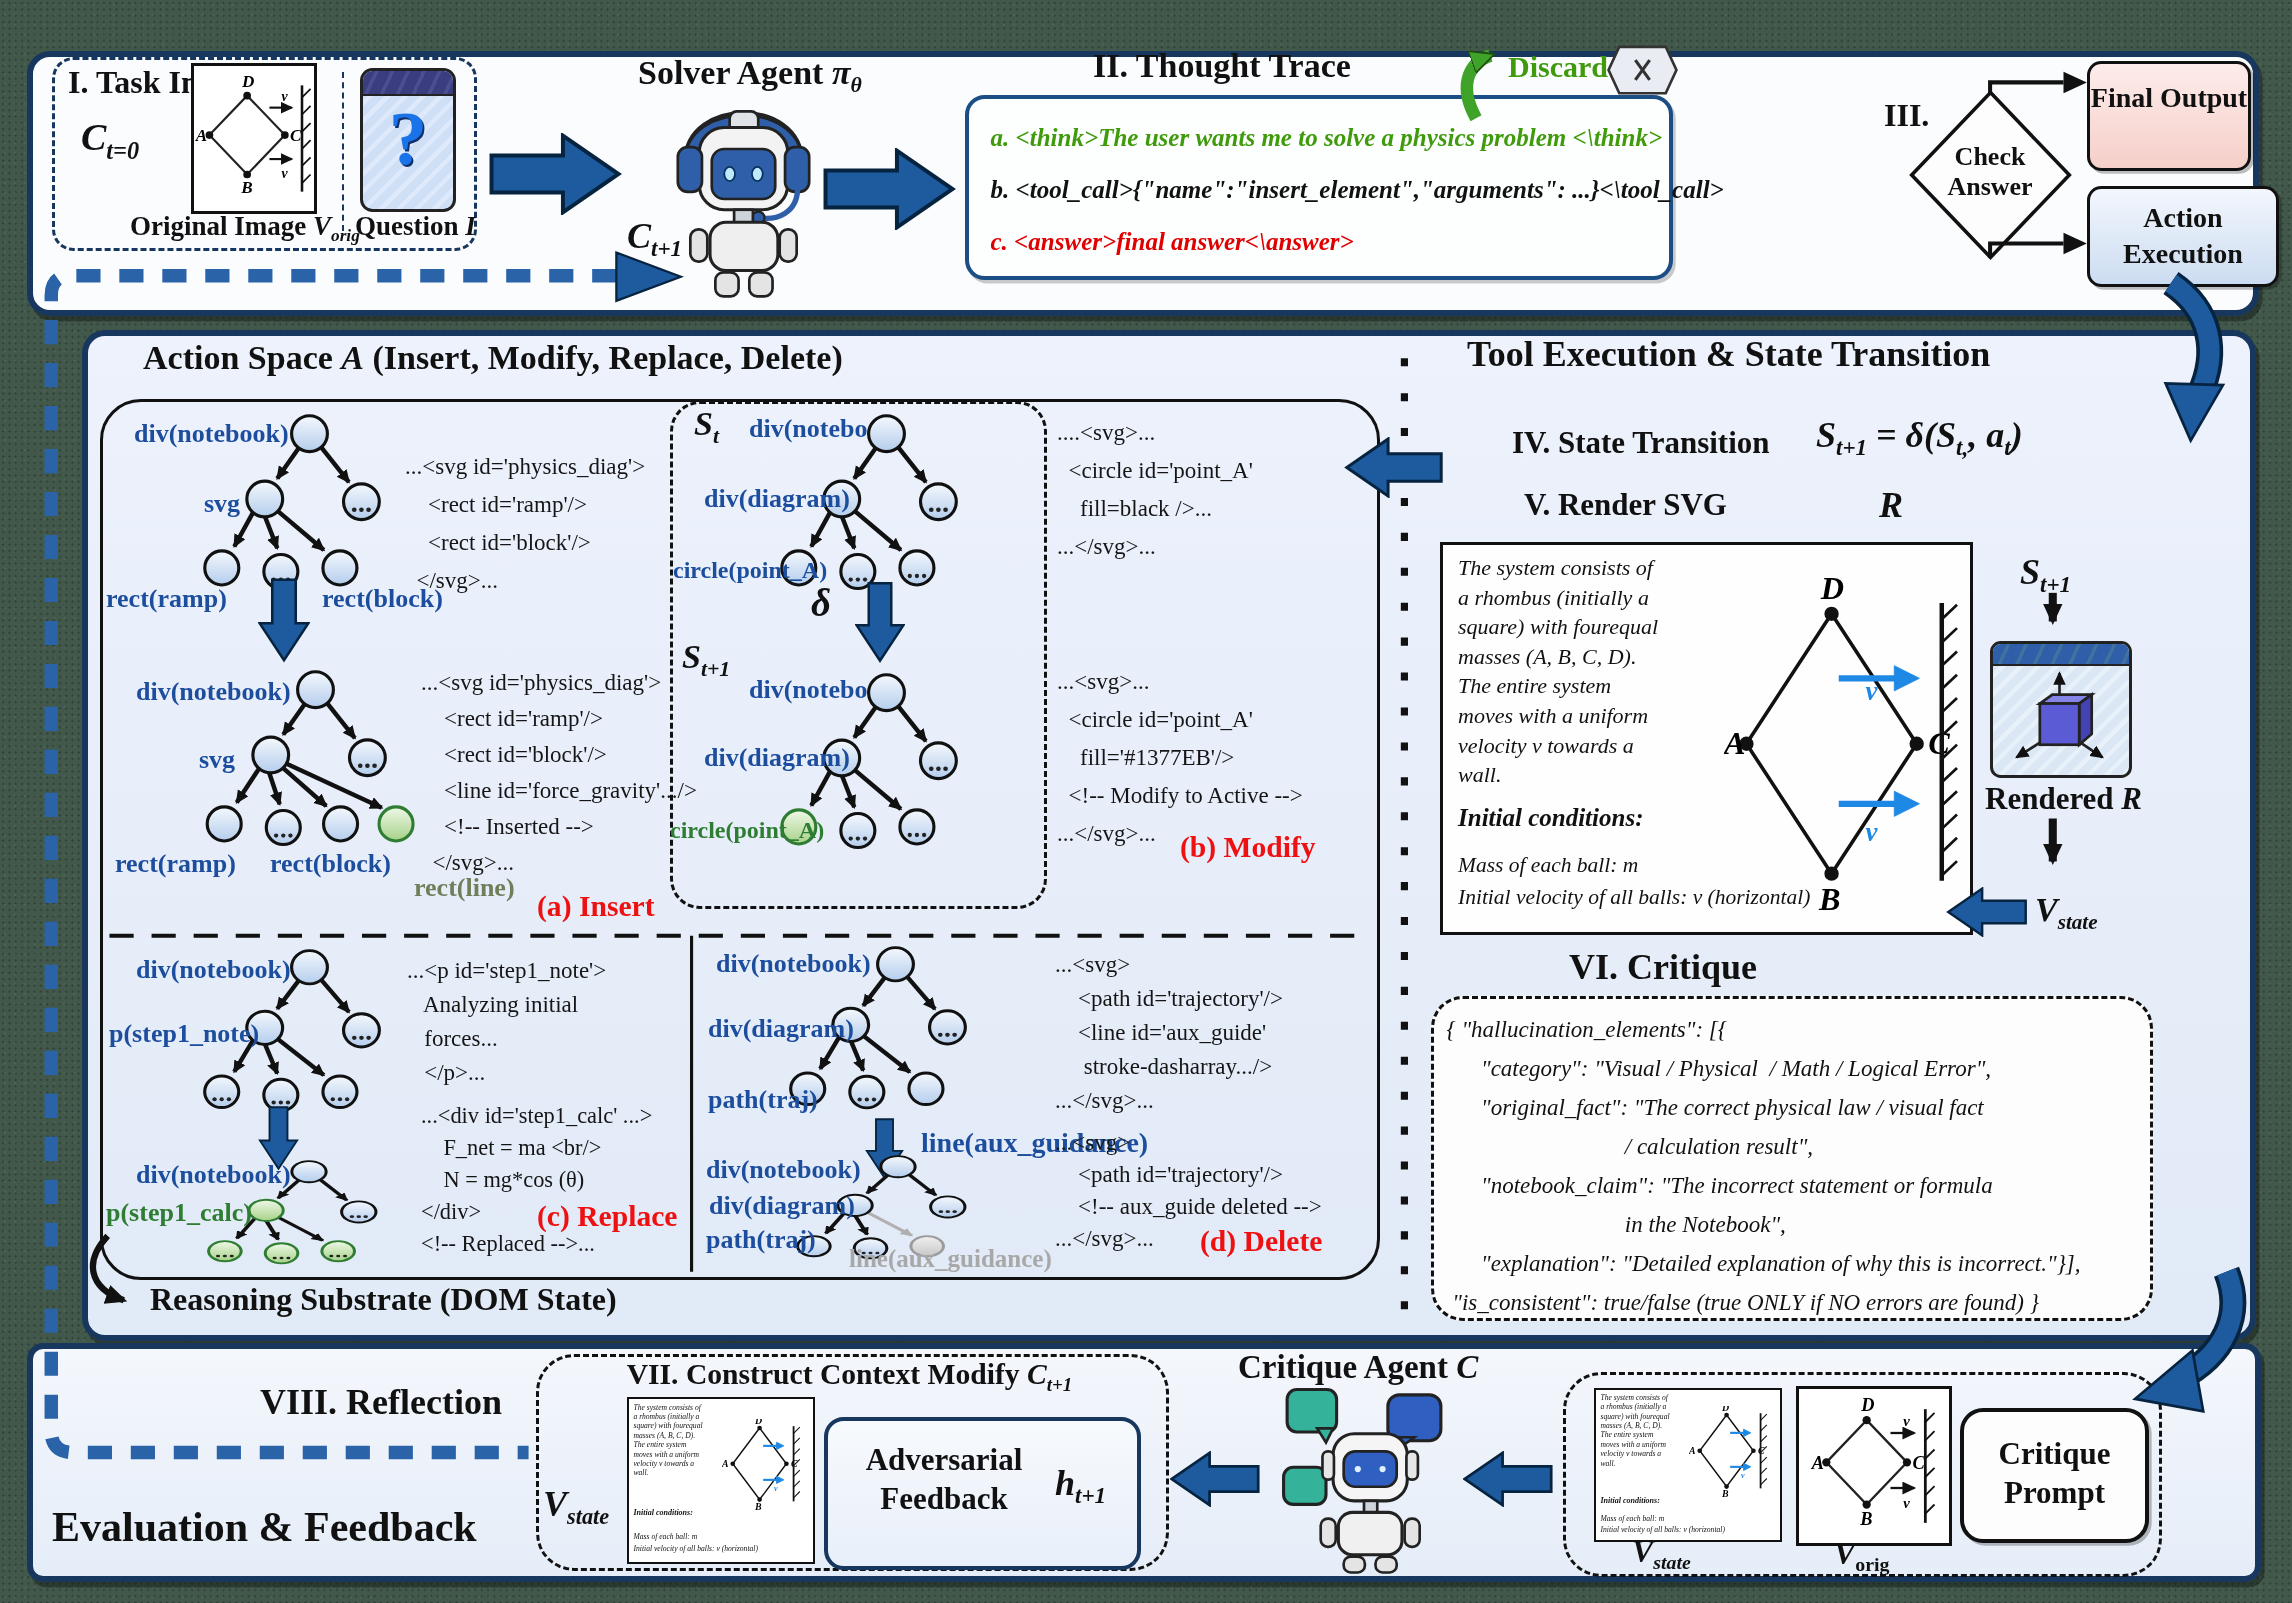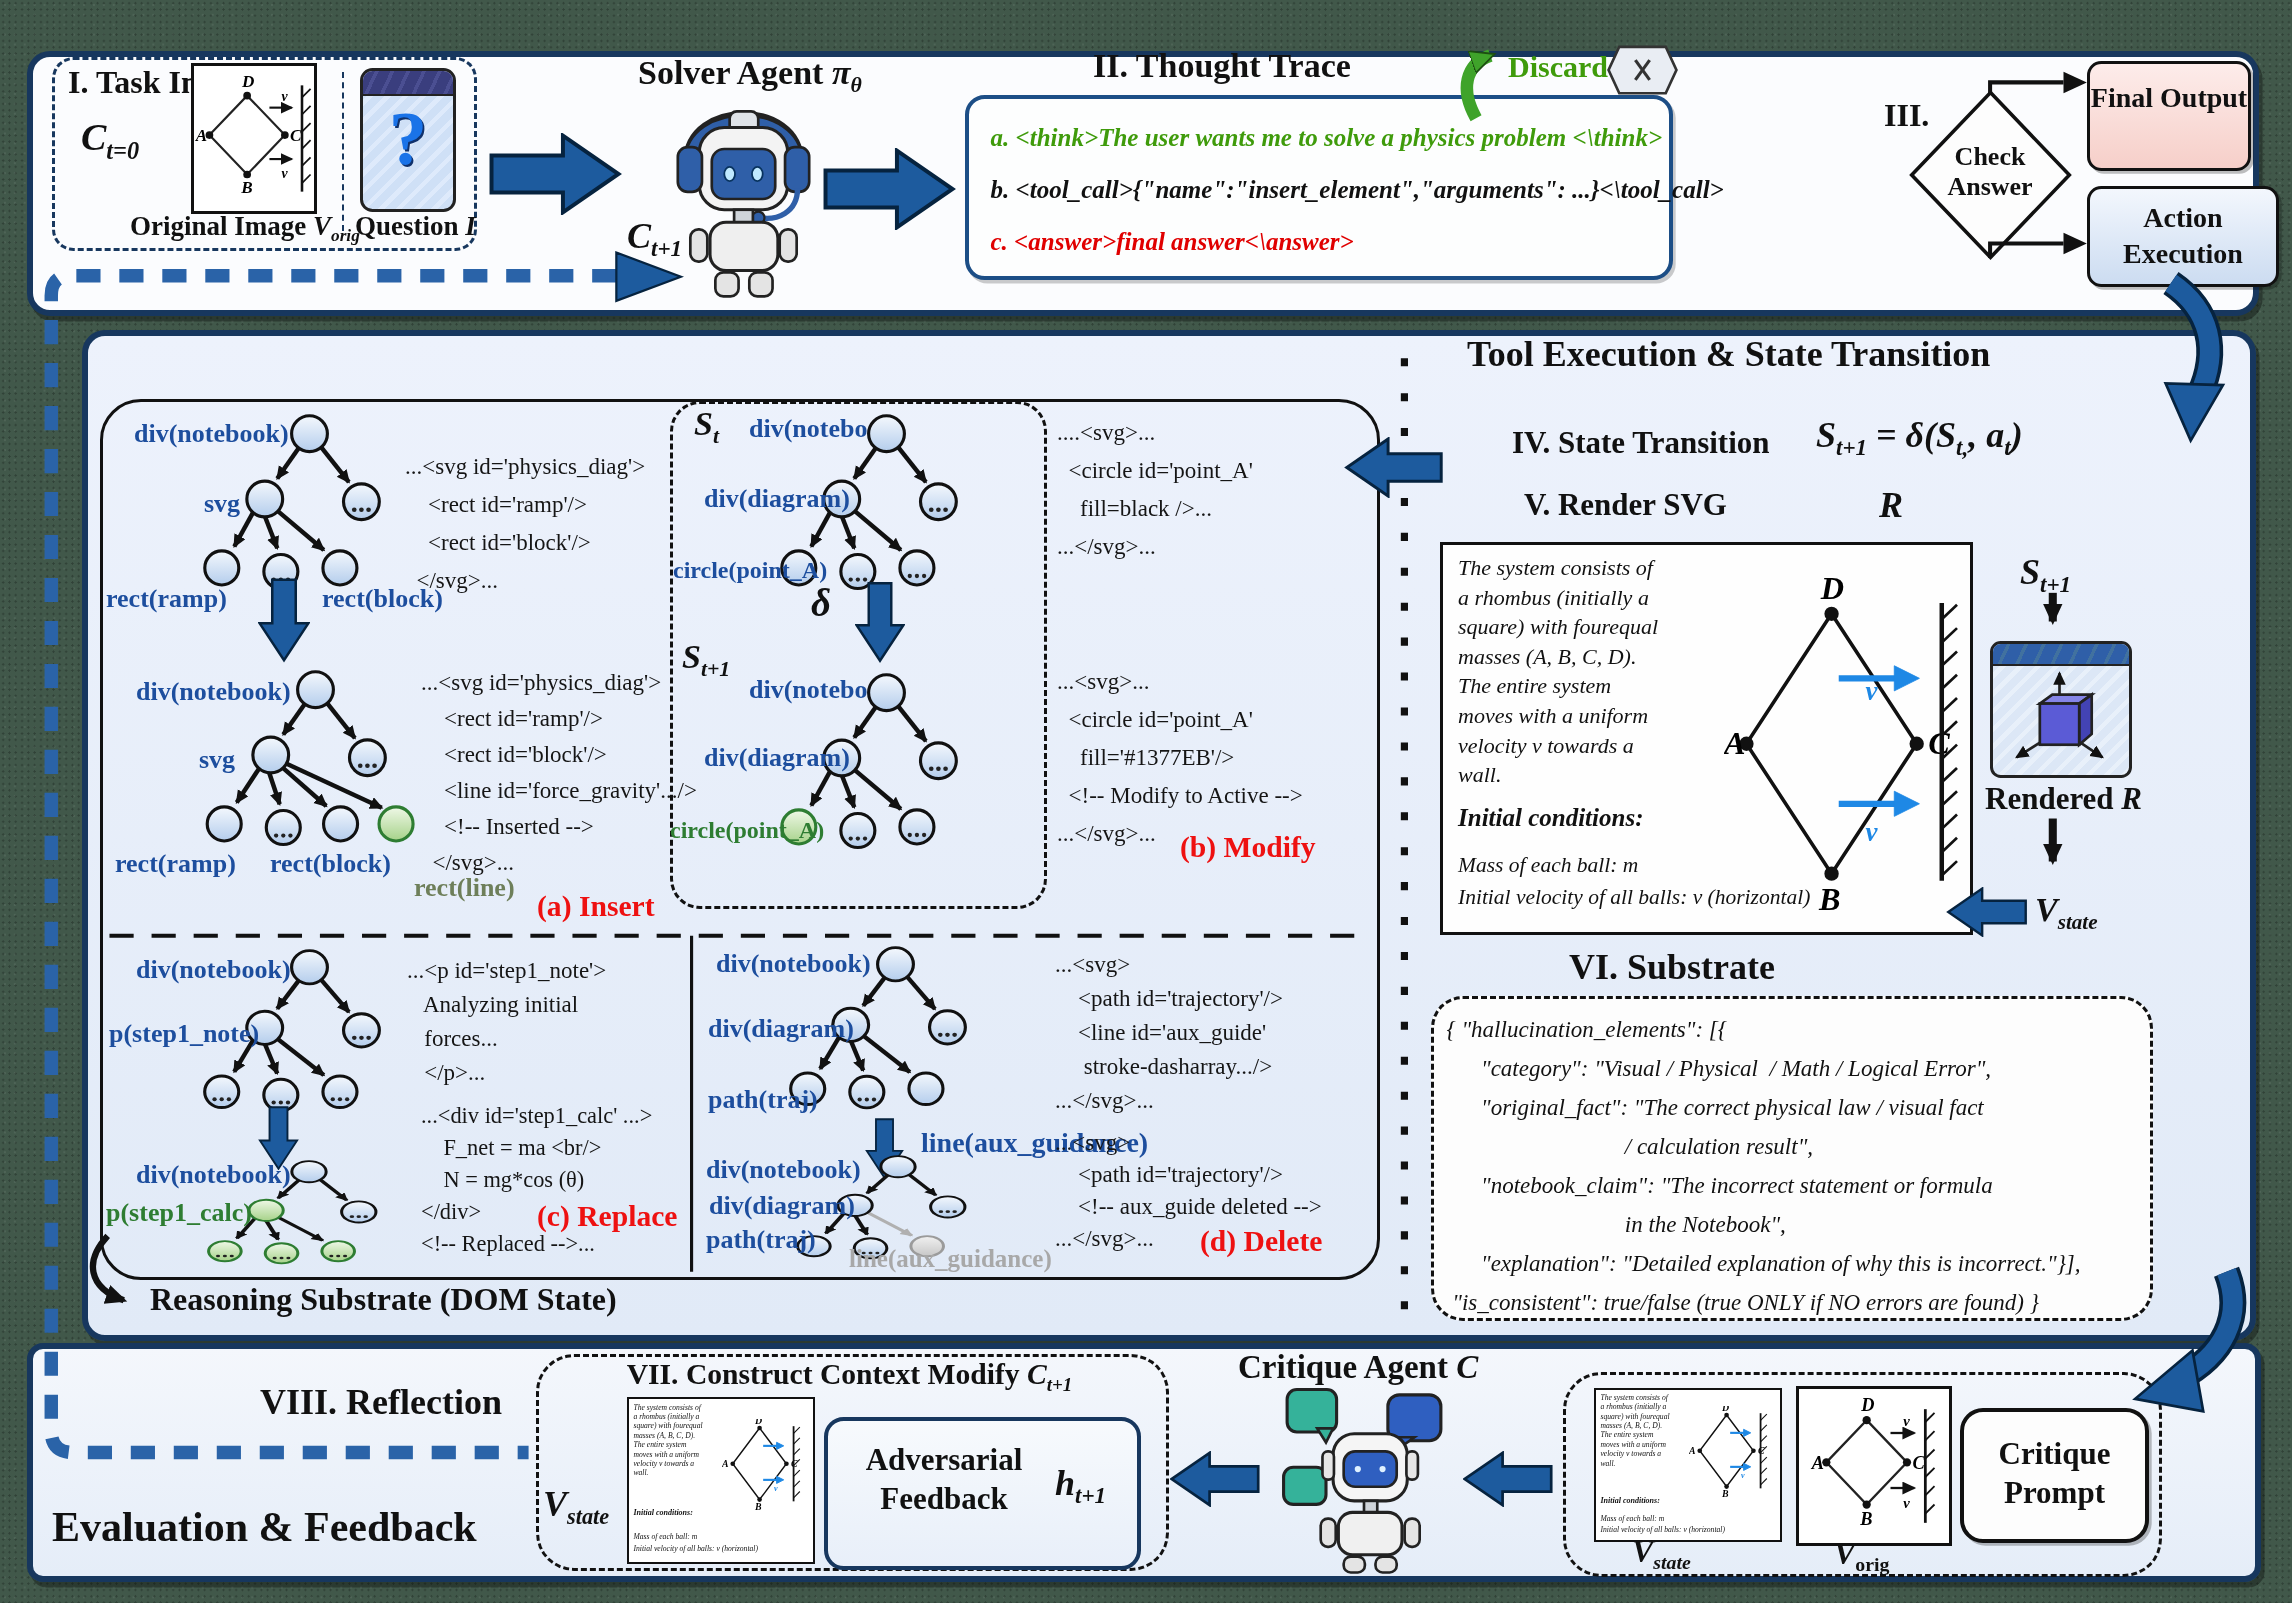--- a/index.html
+++ b/index.html
@@ -173,20 +173,21 @@
 
 <div class="abs" style="left:2087px;top:61px;width:158px;height:104px;border:3.1px solid #111;border-radius:14.3px;background:linear-gradient(180deg,#fdecea,#f6cfc9);box-shadow:2.7px 2.7px 0 #00000040;">
   <div class="hdr" style="left:0;top:16px;width:100%;text-align:center;font-size:28px;white-space:normal;line-height:36px;">Final Output</div>
 </div>
 <div class="abs" style="left:2087px;top:186px;width:158px;height:95px;border:3.1px solid #111;border-radius:14.3px;background:linear-gradient(180deg,#f3f7fd,#ccdcf1);box-shadow:2.7px 2.7px 0 #00000040;padding-left:28px;">
   <div class="hdr" style="left:0;top:10.7px;width:100%;text-align:center;font-size:28px;white-space:normal;line-height:36px;">Action Execution</div>
 </div>
 
 <div class="panel" style="left:82px;top:330px;width:2162px;height:999px;background:linear-gradient(180deg,#edf2fc,#e1eaf7);"></div>
 
+<div class="hdr" style="left:143px;top:339px;font-size:34px;"><span>Action Space </span><span class="mv">A</span><span>  (Insert, Modify, Replace, Delete)</span></div>
 <div class="hdr" style="left:1467px;top:333px;font-size:36px;">Tool Execution &amp; State Transition</div>
 
 <div class="abs" style="left:100px;top:399px;width:1274px;height:875px;border:3.6px solid #111;border-radius:41px;"></div>
 
 <div class="abs" style="left:670px;top:401px;width:371px;height:502px;border:3.1px dashed #111;border-radius:30px;"></div>
 
 <div class="t-lbl" style="left:134px;top:419px;">div(notebook)</div>
 <svg class="abs tree" style="left:202px;top:414px;" width="215" height="179" viewBox="0 0 240 200">
   <line class="te" x1="108" y1="38" x2="84" y2="72"></line>
       <line class="te" x1="133" y1="37" x2="164" y2="76"></line>
@@ -539,21 +540,21 @@
     <polygon points="86,42 100,32 100,76 86,88" fill="#4343b4" stroke="#222" stroke-width="3"></polygon>
     <rect x="42" y="42" width="44" height="46" fill="#5b5bd6" stroke="#222" stroke-width="3"></rect>
   </svg>
 </div>
 <div class="hdr" style="left:1985px;top:781px;font-size:31px;"><span>Rendered </span><span class="mv">R</span></div>
 <svg class="abs barrow" style="left:1942px;top:887px;" width="90" height="50" viewBox="0 0 100 62">
       <polygon points="98,17 44,17 44,2 2,31 44,60 44,45 98,45"></polygon>
     </svg>
 <div class="vlabel" style="left:2035px;top:891px;"><span>V</span><sub>state</sub></div>
 
-<div class="hdr" style="left:1569px;top:946px;font-size:36px;">VI. Substrate</div>
+<div class="hdr" style="left:1569px;top:946px;font-size:36px;">VI. Critique</div>
 <div class="kdash" style="left:1431px;top:996px;width:716px;height:319px;background:#fdfdfd;">
   <div style="padding:10.7px 0 0 12.5px;">
         <div class="crit-line">{ "hallucination_elements": [{</div>
         <div class="crit-line">      "category": "Visual / Physical  / Math / Logical Error",</div>
         <div class="crit-line">      "original_fact": "The correct physical law / visual fact</div>
         <div class="crit-line">                               / calculation result",</div>
         <div class="crit-line">      "notebook_claim": "The incorrect statement or formula</div>
         <div class="crit-line">                               in the Notebook",</div>
         <div class="crit-line">      "explanation": "Detailed explanation of why this is incorrect."}],</div>
         <div class="crit-line"> "is_consistent": true/false (true ONLY if NO errors are found) }</div>

